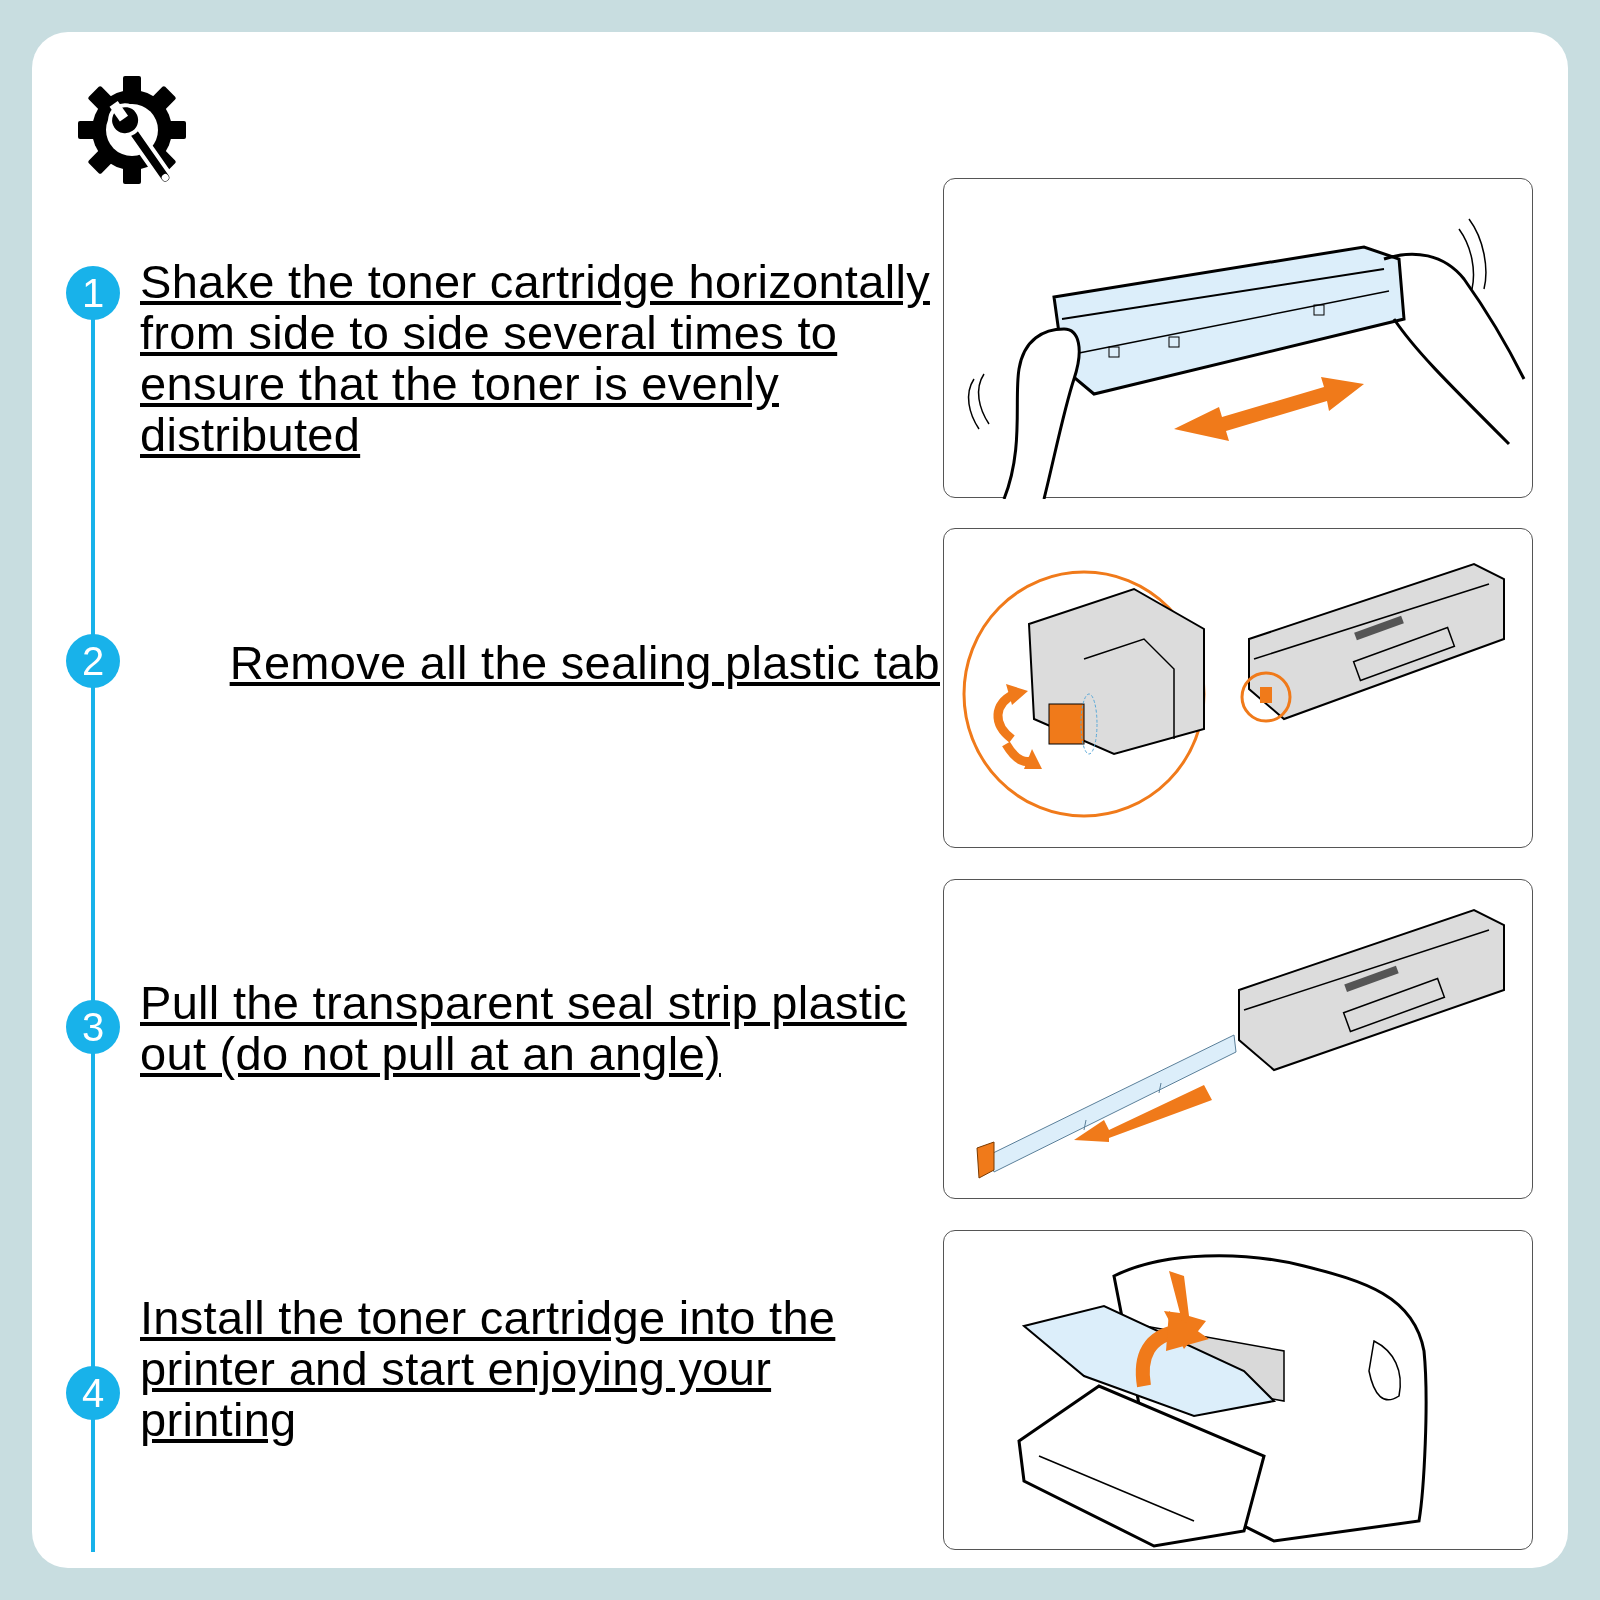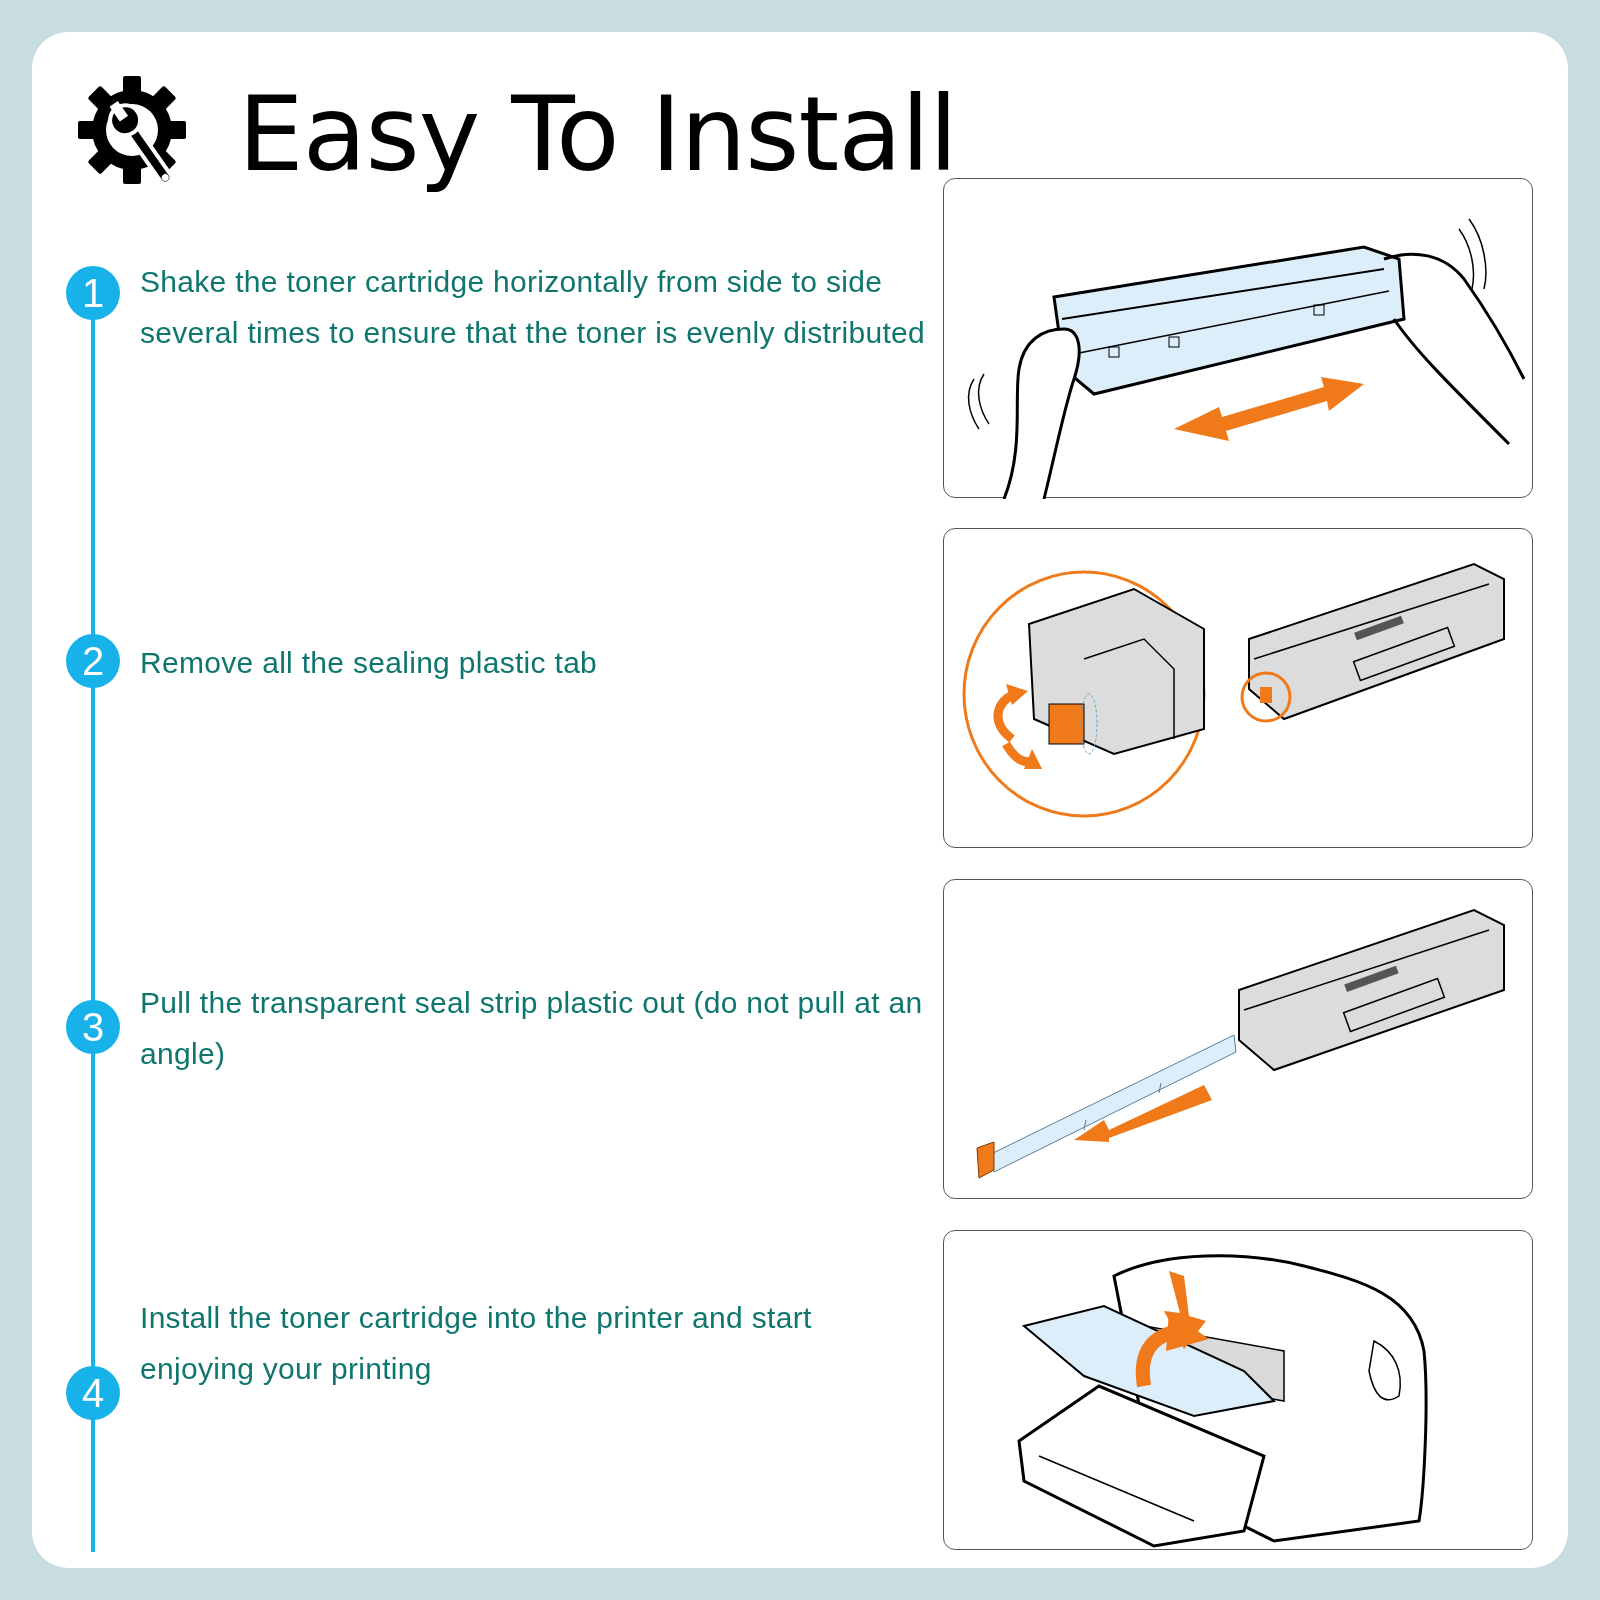--- a/index.html
+++ b/index.html
@@ -46,25 +46,26 @@
     background: #18b2ea;
     color: #ffffff;
     font-size: 40px;
     line-height: 54px;
     text-align: center;
     left: 66px;
   }
   .step-text {
     position: absolute;
     left: 140px;
-    font-size: 30px;
+    font-size: 47px;
     line-height: 51px;
-    color: #0f766e;
+    color: #000000;
     width: 800px;
     letter-spacing: 0.3px;
+    text-decoration: underline;
   }
   .panel {
     position: absolute;
     left: 943px;
     width: 590px; height: 320px;
     border: 1.5px solid #555;
     border-radius: 12px;
     background: #fff;
     box-sizing: border-box;
   }
@@ -98,21 +99,20 @@
       </g>
 
       <g transform="translate(54,54) rotate(-35)">
         <rect x="-6" y="-8" width="12" height="72" rx="6" fill="#000" stroke="#fff" stroke-width="4"></rect>
         <circle cx="0" cy="-12" r="15" fill="#000" stroke="#fff" stroke-width="4"></circle>
         <rect x="-5" y="-32" width="10" height="18" fill="#fff"></rect>
         <circle cx="0" cy="58" r="3.5" fill="#fff"></circle>
       </g>
     </g>
   </svg>
-  <div class="title">Easy To Install</div>
 </div>
 
 <div class="timeline"></div>
 
 <div class="badge" style="top:266px;">1</div>
 <div class="step-text" style="top:256px; width:800px;">Shake the toner cartridge horizontally from side to side several times to ensure that the toner is evenly distributed</div>
 
 <div class="panel" style="top:178px;">
   <svg class="pointer" width="30" height="40" style="left:-28px; top:140px; overflow:visible">
     <polyline points="28,0 0,20 28,40" fill="#fff" stroke="#555" stroke-width="1.5"></polyline>
@@ -136,21 +136,21 @@
     <path d="M525,40 C540,60 545,90 540,110" fill="none" stroke="#000" stroke-width="1.5"></path>
     <path d="M515,50 C528,68 532,92 528,110" fill="none" stroke="#000" stroke-width="1.5"></path>
 
     <g fill="#f07a1a">
       <polygon points="230,250 275,228 278,238 380,208 377,198 420,205 385,232 383,222 282,252 285,262"></polygon>
     </g>
   </svg>
 </div>
 
 <div class="badge" style="top:634px;">2</div>
-<div class="step-text" style="top:637px;">Remove all the sealing plastic tab</div>
+<div class="step-text" style="top:637px;text-align:right;">Remove all the sealing plastic tab</div>
 
 <div class="panel" style="top:528px;">
   <svg class="pointer" width="30" height="40" style="left:-28px; top:140px; overflow:visible">
     <polyline points="28,0 0,20 28,40" fill="#fff" stroke="#555" stroke-width="1.5"></polyline>
   </svg>
   <svg class="art" width="590" height="320" viewBox="0 0 590 320">
 
     <ellipse cx="140" cy="165" rx="120" ry="122" fill="#fff" stroke="#f07a1a" stroke-width="3"></ellipse>
     <path d="M85,95 L190,60 L260,100 L260,200 L170,225 L90,190 Z" fill="#dcdcdc" stroke="#000" stroke-width="2"></path>
     <path d="M140,130 L200,110 L230,140 L230,210" fill="none" stroke="#000" stroke-width="1.5"></path>

